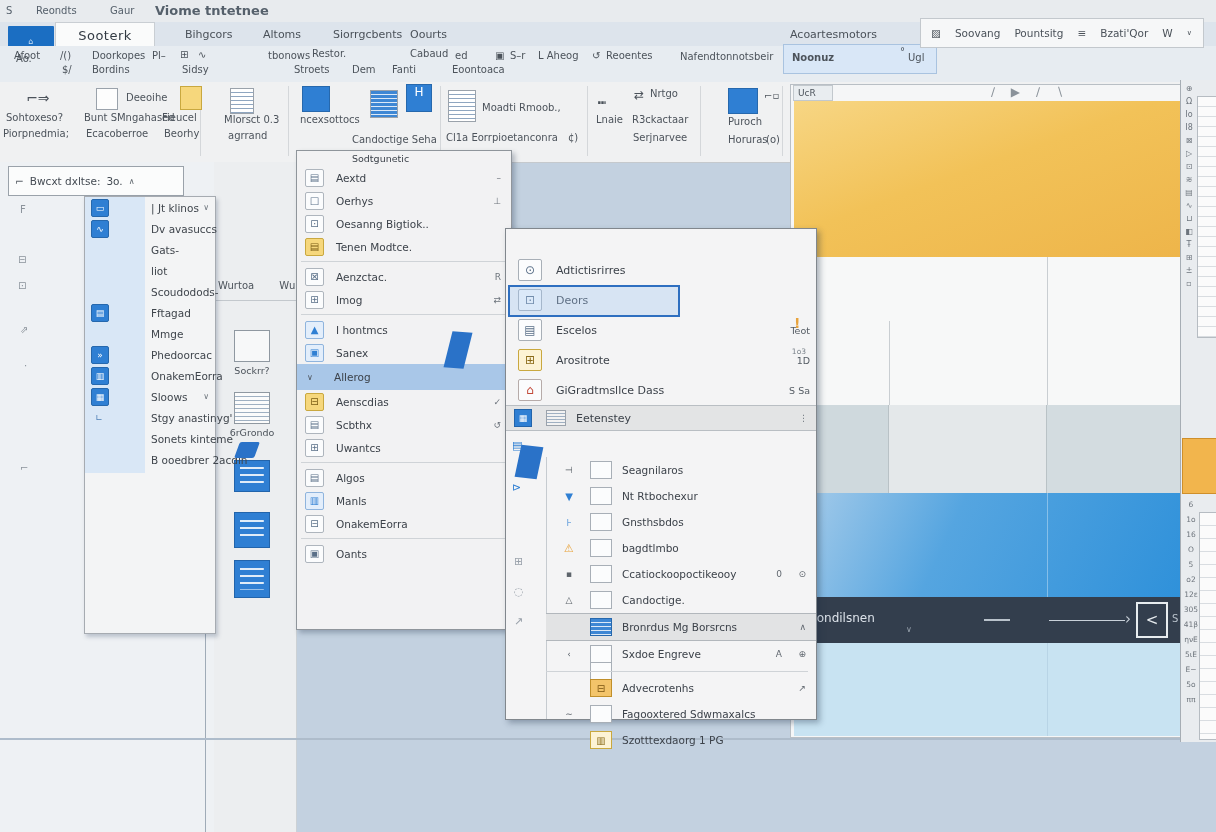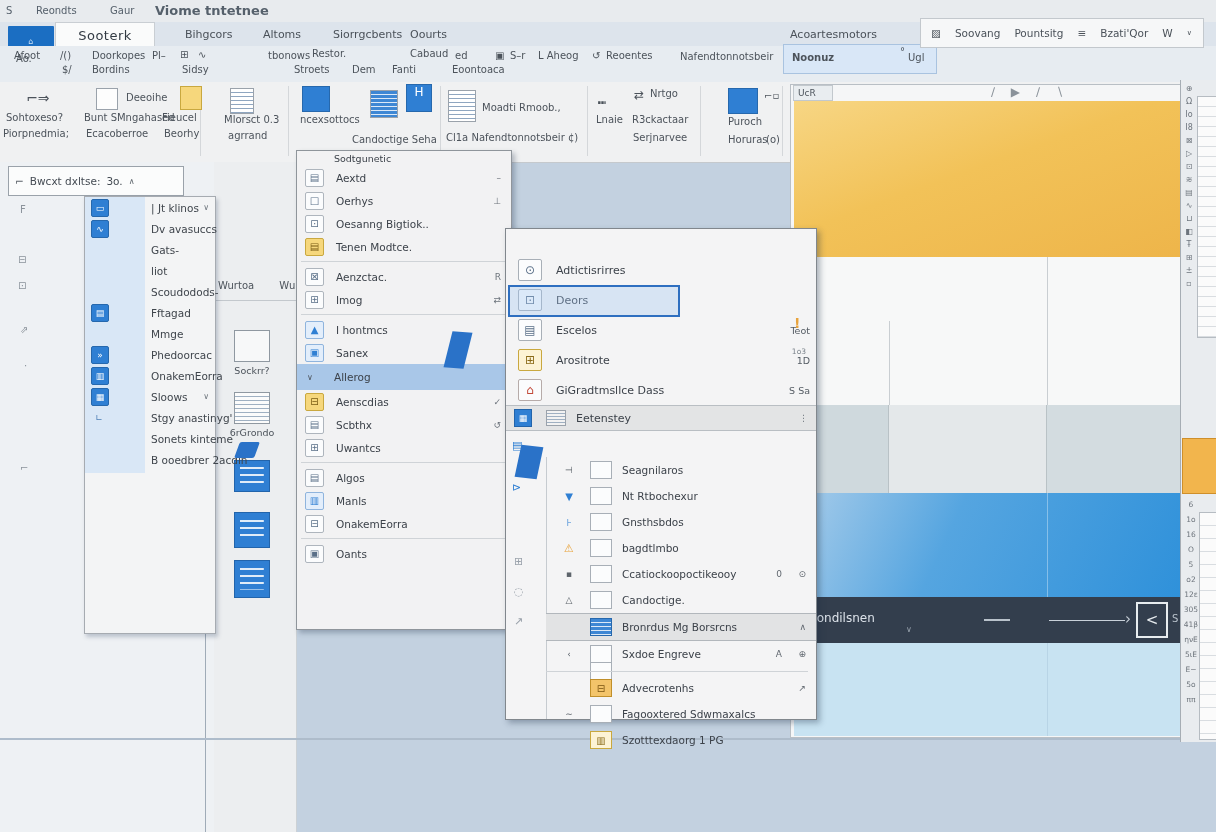--- a/index.html
+++ b/index.html
@@ -66,21 +66,21 @@
   .m1-item{position:relative;height:23px;display:flex;align-items:center}
   .m1-item .ic{width:17px;height:16px;margin-left:8px;display:flex;align-items:center;justify-content:center;
                font-size:10px;color:#5a6f88;border:1px solid #aeb5bd;background:#fbfcfd;border-radius:2px}
   .m1-item .ic:empty{border:none;background:none}
   .m1-item .ic.gold{background:#f6d77c;border-color:#c9a83f;color:#7a5c14}
   .m1-item .ic.blue{background:#e3eefb;color:#2f7fd3;border-color:#8fb4dd}
   .m1-item .lbl{margin-left:12px;white-space:nowrap;color:#3c424a}
   .m1-item .pre{position:absolute;left:10px;font-size:8px;color:#4c535b}
   .m1-item .rt{position:absolute;right:10px;font-size:9px;color:#6d747c}
   .m1-item.tiny{height:15px;font-size:9.5px;color:#555c64}
-  .m1-item.tiny .lbl{margin-left:12px}
+  .m1-item.tiny .lbl{margin-left:30px}
   .m1-item.hl{background:#a9c7e8;height:26px}
   .m1-item.sep{height:7px}
   .m1-item.sep::after{content:"";position:absolute;left:4px;right:4px;top:3px;height:1px;background:#cfd3d7}
   
   .menu2{left:505px;top:228px;width:310px;height:490px;background:#f4f4f5;border:1px solid #81878d;
          box-shadow:3px 3px 6px rgba(30,45,70,.35);z-index:5;font-size:11px}
   .m2title{position:absolute;left:0;top:0;width:100%;height:26px;background:linear-gradient(#1878d8,#115fb4);
            color:#0d4a92;font-size:9px;display:flex;align-items:center;padding-left:8px;box-sizing:border-box}
   .m2title .ticons{position:absolute;right:10px;color:#cfe3f8;font-size:10px;letter-spacing:10px}
   .m2body{position:absolute;left:0;top:26px;right:0;bottom:0}
@@ -244,21 +244,21 @@
   <div class="tile lines" style="left:230px;top:6px;width:22px;height:24px"></div>
   <span style="left:224px;top:32px">Mlorsct 0.3</span>
   <span style="left:228px;top:48px">agrrand</span>
   <div class="tile blue" style="left:302px;top:4px;width:26px;height:24px"></div>
   <div class="tile bluelines" style="left:370px;top:8px;width:26px;height:26px"></div>
   <div class="tile blue" style="left:406px;top:2px;width:24px;height:26px;color:#fff;text-align:center;font-size:12px">H</div>
   <span style="left:300px;top:32px">ncexsottocs</span>
   <span style="left:352px;top:52px">Candoctige Seha</span>
   <div class="tile lines" style="left:448px;top:8px;width:26px;height:30px"></div>
   <span style="left:482px;top:20px">Moadti Rmoob.,</span>
-  <span style="left:446px;top:50px">Cl1a Nafendtonnotsbeir</span>
+  <span style="left:446px;top:50px">Cl1a Eorrpioetanconra</span>
   <span style="left:568px;top:50px" class="g">¢)</span>
   <span style="left:598px;top:10px;font-size:13px" class="g">⑉</span>
   <span style="left:634px;top:6px;font-size:12px" class="g">⇄</span>
   <span style="left:650px;top:6px">Nrtgo</span>
   <span style="left:596px;top:32px">Lnaie</span>
   <span style="left:632px;top:32px">R3ckactaar</span>
   <span style="left:633px;top:50px">Serjnarvee</span>
   <div class="tile blue" style="left:728px;top:6px;width:28px;height:24px"></div>
   <span style="left:764px;top:8px" class="g">⌐▫</span>
   <span style="left:728px;top:34px">Puroch</span>

